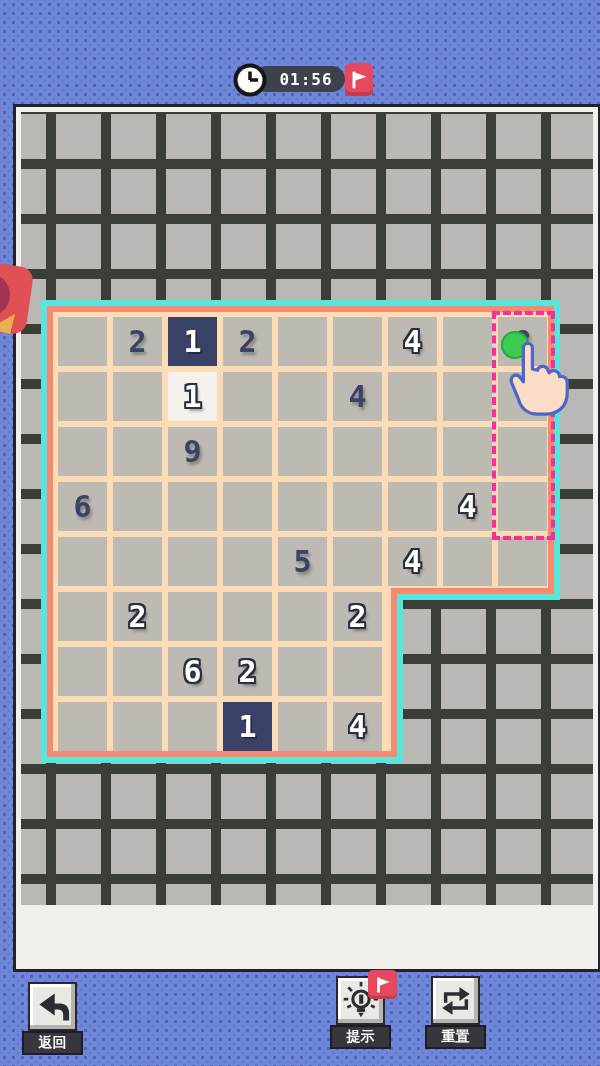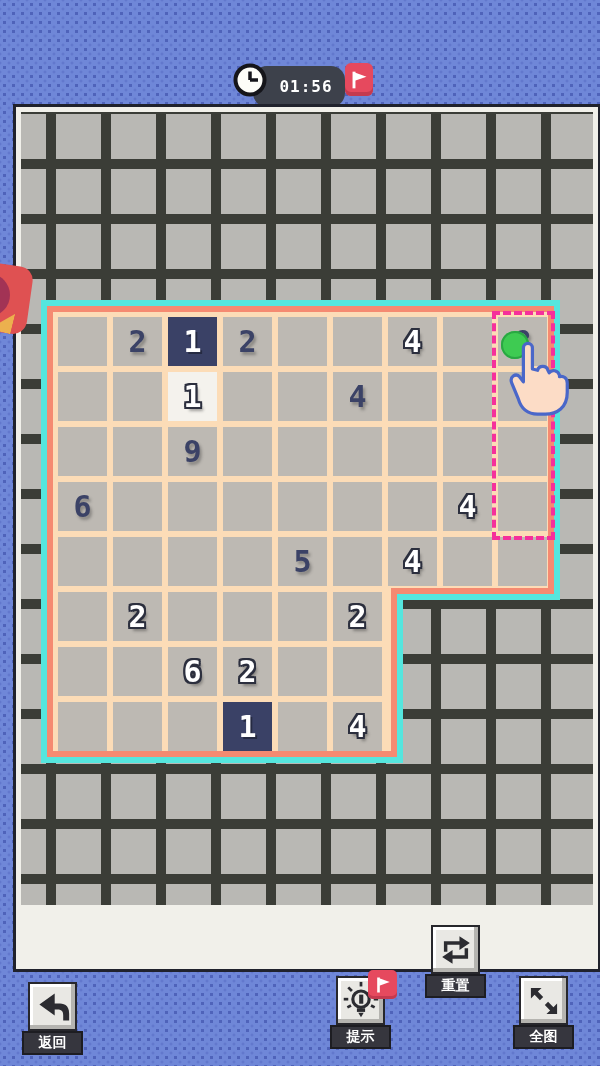--- a/index.html
+++ b/index.html
@@ -6,21 +6,21 @@
   .page{position:relative;width:600px;height:1066px;overflow:hidden;
     background-color:#6f87d8;
     background-image:
       radial-gradient(circle,#4f63ba 1.5px,transparent 1.7px),
       radial-gradient(circle,#5d73c9 1.2px,transparent 1.4px);
     background-size:9px 9px,9px 9px;
     background-position:0 0,4.5px 4.5px;
     font-family:"DejaVu Sans Mono",monospace;
     -webkit-font-smoothing:none;}
   
-  .timer-pill{position:absolute;left:253px;top:66px;width:92px;height:41px;background:#3d414b;
+  .timer-pill{position:absolute;left:253px;top:66px;width:92px;height:26px;background:#3d414b;
     border-radius:14px;display:flex;align-items:center;justify-content:center;
     color:#fff;font-weight:700;font-size:16px;letter-spacing:1px;padding-left:14px;box-sizing:border-box;}
   .clock{position:absolute;left:231px;top:61px;width:38px;height:38px;}
   .flag-btn{position:absolute;left:345px;top:63px;width:28px;height:33px;background:#e6495e;
     border-radius:6px;box-shadow:inset 0 -4px 0 #c43a4f;display:flex;align-items:center;justify-content:center;}
   
   .panel{position:absolute;left:13px;top:104px;width:572px;height:852px;background:#f1f0ea;
     border:3px solid #20222c;padding:5px;box-sizing:content-box;}
   .hdr{height:37px;background:#5765b1;color:#e9e9f0;font-weight:700;font-size:19px;
     letter-spacing:2px;line-height:37px;padding-left:13px;margin-bottom:6px;
@@ -249,33 +249,24 @@
         </g>
         <circle cx="22" cy="20" r="9" fill="none" stroke="#2c2c31" stroke-width="3.5"></circle>
         <rect x="20" y="15" width="4.5" height="10" fill="#2c2c31"></rect>
         <rect x="17.5" y="30" width="9" height="4" fill="#2c2c31"></rect>
         <path d="M19 35 h6 l-3 5 z" fill="#2c2c31"></path>
       </svg>
     </div>
     <div class="btn-label">提示</div>
   </div>
 
-  <div class="px-btn" style="left:431px;top:925px">
+  <div class="px-btn" style="left:431px;top:976px">
     <div class="btn-face">
       <svg width="38" height="38" viewBox="0 0 44 44">
         <path d="M8 12 H26 V6 L38 14 L26 22 V16 H12 V24 H8 Z" fill="#2c2c31"></path>
         <path d="M36 32 H18 V38 L6 30 L18 22 V28 H32 V20 H36 Z" fill="#2c2c31"></path>
       </svg>
     </div>
     <div class="btn-label">重置</div>
   </div>
 
-  <div class="px-btn" style="left:519px;top:976px">
-    <div class="btn-face">
-      <svg width="36" height="36" viewBox="0 0 44 44">
-        <path d="M6 6 H19 L14.5 10.5 L21 17 L17 21 L10.5 14.5 L6 19 Z" fill="#2c2c31"></path>
-        <path d="M38 38 H25 L29.5 33.5 L23 27 L27 23 L33.5 29.5 L38 25 Z" fill="#2c2c31"></path>
-      </svg>
-    </div>
-    <div class="btn-label">全图</div>
-  </div>
 
 </div>
 
 </body></html>

